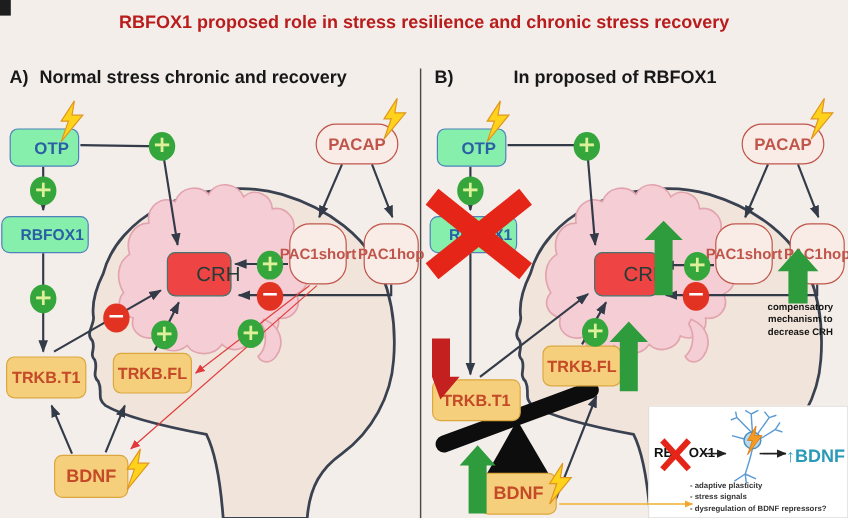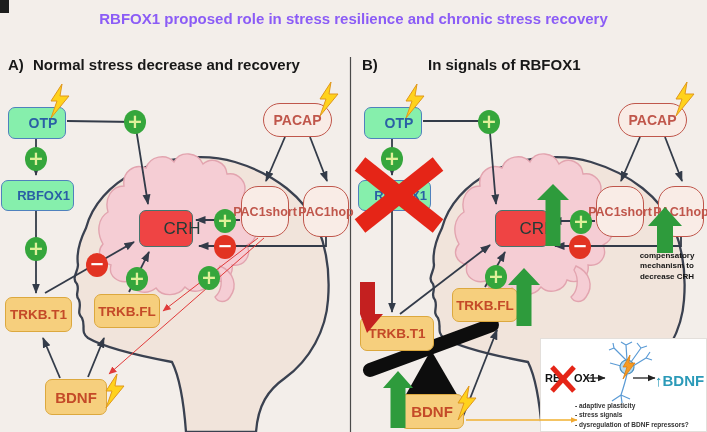--- a/index.html
+++ b/index.html
@@ -1,21 +1,21 @@
 <!DOCTYPE html>
 <html><head>
 <meta charset="utf-8">
 <style>
   html,body{margin:0;padding:0;}
   #stage{position:relative;width:707px;height:432px;background:#f3eeea;overflow:hidden;
          font-family:"Liberation Sans",sans-serif;}
   .layer{position:absolute;left:0;top:0;}
   #bg{z-index:1;} #fg{z-index:4;}
   .title{position:absolute;left:0;top:10px;width:707px;text-align:center;font-size:15px;
-         font-weight:bold;color:#8b5cf6;z-index:2;}
+         font-weight:bold;color:#b91c1c;z-index:2;}
   .pheading{position:absolute;font-size:15px;font-weight:bold;color:#181818;z-index:2;white-space:nowrap;}
   .node{position:absolute;border-radius:7px;display:flex;align-items:center;justify-content:center;
         font-weight:600;box-sizing:border-box;z-index:2;border:1.6px solid;white-space:nowrap;}
   .blue{background:#86efac;border-color:#4f81bd;color:#2a5fa5;padding-left:12px;}
   .salmon{background:#f9ece6;border-color:#c0564b;color:#c0564b;border-radius:17px;}
   .orange{background:#f6cf7d;border-color:#dca83e;color:#c44a28;}
   .teal{background:#ef4444;border-color:#44756d;color:#223c37;padding-left:32px;}
   .two-line{flex-direction:row;line-height:1.12;}
   .sign{position:absolute;width:22px;height:22px;border-radius:50%;display:flex;align-items:center;
         justify-content:center;font-weight:bold;z-index:3;line-height:1;
@@ -115,23 +115,23 @@
       <path d="M681,237 L681,246 L555,246" marker-end="url(#ah)"></path>
       <path d="M400,314 L490,245" marker-end="url(#ah)"></path>
       <path d="M485,287 L505,252" marker-end="url(#ah)"></path>
       <path d="M462,419 L497,330" marker-end="url(#ah)"></path>
     </g>
   </svg>
 
   <div class="title">RBFOX1 proposed role in stress resilience and chronic stress recovery</div>
 
   <div class="pheading" style="left:8px;top:56px;">A)</div>
-  <div class="pheading" style="left:33px;top:56px;">Normal stress decrease and recovery</div>
+  <div class="pheading" style="left:33px;top:56px;">Normal stress chronic and recovery</div>
   <div class="pheading" style="left:362px;top:56px;">B)</div>
-  <div class="pheading" style="left:428px;top:56px;">In signals of RBFOX1</div>
+  <div class="pheading" style="left:428px;top:56px;">In proposed of RBFOX1</div>
 
   <div class="node blue" style="left:8px;top:107px;width:58px;height:32px;font-size:14px;">OTP</div>
   <div class="node blue" style="left:1px;top:180px;width:73px;height:31px;font-size:13px;">RBFOX1</div>
   <div class="node teal" style="left:139px;top:210px;width:54px;height:37px;font-size:17px;font-weight:500;">CRH</div>
   <div class="node orange" style="left:5px;top:297px;width:67px;height:35px;font-size:13.5px;">TRKB.T1</div>
   <div class="node orange" style="left:94px;top:294px;width:66px;height:34px;font-size:13.5px;">TRKB.FL</div>
   <div class="node orange" style="left:45px;top:379px;width:62px;height:36px;font-size:15px;">BDNF</div>
   <div class="node salmon" style="left:263px;top:103px;width:69px;height:34px;font-size:14px;">PACAP</div>
   <div class="node salmon two-line" style="left:241px;top:186px;width:48px;height:51px;font-size:12.5px;">
     <span>PAC1</span>

